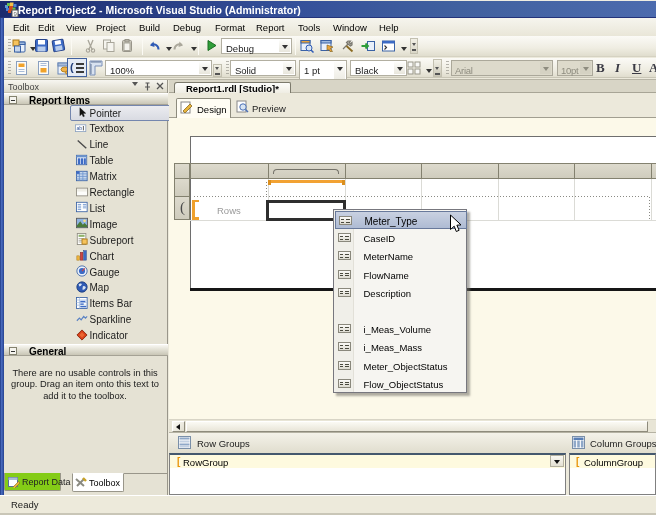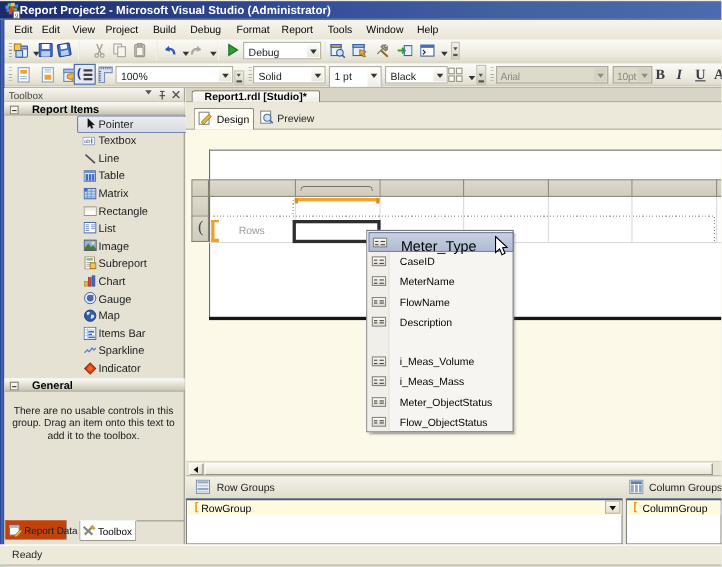--- a/index.html
+++ b/index.html
@@ -364,21 +364,21 @@
   </div>
   <div class="hdr" style="top:264px;">
     <div class="bx"></div>
         <div class="tt">General</div>
   </div>
   <div style="left:0px;top:288px;width:162px;text-align:center;font-size:9.3px;line-height:11.4px;color:#1b1b1b;">There are no usable controls in this<br>group. Drag an item onto this text to<br>add it to the toolbox.</div>
 
   <div id="btabs" style="left:0;top:393px;width:164px;height:21px;">
     <div style="left:0;top:-0.5px;width:4px;height:1px;background:#99968A;"></div>
     <div style="left:120px;top:-0.5px;width:44px;height:1px;background:#99968A;"></div>
-    <div style="left:0;top:0;width:57px;height:18px;background:#c2410c;border:1px solid #99968A;border-top:none;border-radius:0 0 2px 2px;">
+    <div style="left:0;top:0;width:57px;height:18px;background:#84cc16;border:1px solid #99968A;border-top:none;border-radius:0 0 2px 2px;">
       <svg style="left:3px;top:3px" width="12" height="12" viewBox="0 0 12 12">
             <rect x="0.5" y="1.5" width="9" height="9" fill="#fff" stroke="#5A7396"></rect>
             <rect x="0.5" y="1.5" width="9" height="2.5" fill="#A8BCD4"></rect>
             <path d="M5 11 L10.5 5.5 L12 7 L6.5 12.5" fill="#E8B53C" stroke="#8A6A20" stroke-width="0.6"></path>
           </svg>
       <div style="left:17px;top:3.5px;font-size:9px;color:#222;">Report Data</div>
     </div>
     <div style="left:68px;top:0;width:52px;height:19px;background:#FFFFFF;border:1px solid #99968A;border-top:1px solid #fff;border-radius:0 0 2px 2px;">
       <svg style="left:2px;top:3px" width="13" height="12" viewBox="0 0 13 12">
             <path d="M1 2 L9 9 M9 2 L2 9" stroke="#8A8A80" stroke-width="2"></path>
@@ -462,21 +462,21 @@
 
     <div id="fieldmenu" style="left:163.5px;top:91px;width:134px;height:184px;background:#F6F5F1;border:1px solid #77777E;box-shadow:2.5px 2.5px 2px rgba(110,108,100,0.55);">
     <div style="left:0;top:0;width:20px;height:182px;background:#F0EFE9;border-right:1px solid #E2E0D8;"></div>
     <div style="left:1px;top:1.0px;width:132px;height:18px;background:linear-gradient(180deg,#C9D1E1,#AEBBD3);border:1px solid #68799B;">
       <div style="left:3px;top:4px;width:13px;height:9px;background:linear-gradient(180deg,#FBFAF7,#DDDBD1);border:1px solid #8A887C;">
                 <div style="left:1.5px;top:2px;width:3px;height:1px;background:#4A4A3E;"></div>
                 <div style="left:6px;top:2px;width:4px;height:1px;background:#4A4A3E;"></div>
                 <div style="left:1.5px;top:4.5px;width:3px;height:1px;background:#4A4A3E;"></div>
                 <div style="left:6px;top:4.5px;width:4px;height:1px;background:#4A4A3E;"></div>
               </div>
-      <div style="left:29px;top:4px;font-size:13px;color:#000;">Meter_Type</div>
+      <div style="left:29px;top:4px;font-size:10px;color:#000;">Meter_Type</div>
     </div>
     <div style="left:1px;top:19.2px;width:132px;height:18px;">
       <div style="left:3px;top:4px;width:13px;height:9px;background:linear-gradient(180deg,#FBFAF7,#DDDBD1);border:1px solid #8A887C;">
                 <div style="left:1.5px;top:2px;width:3px;height:1px;background:#4A4A3E;"></div>
                 <div style="left:6px;top:2px;width:4px;height:1px;background:#4A4A3E;"></div>
                 <div style="left:1.5px;top:4.5px;width:3px;height:1px;background:#4A4A3E;"></div>
                 <div style="left:6px;top:4.5px;width:4px;height:1px;background:#4A4A3E;"></div>
               </div>
       <div style="left:29px;top:4px;font-size:9.5px;color:#000;">CaseID</div>
     </div>

